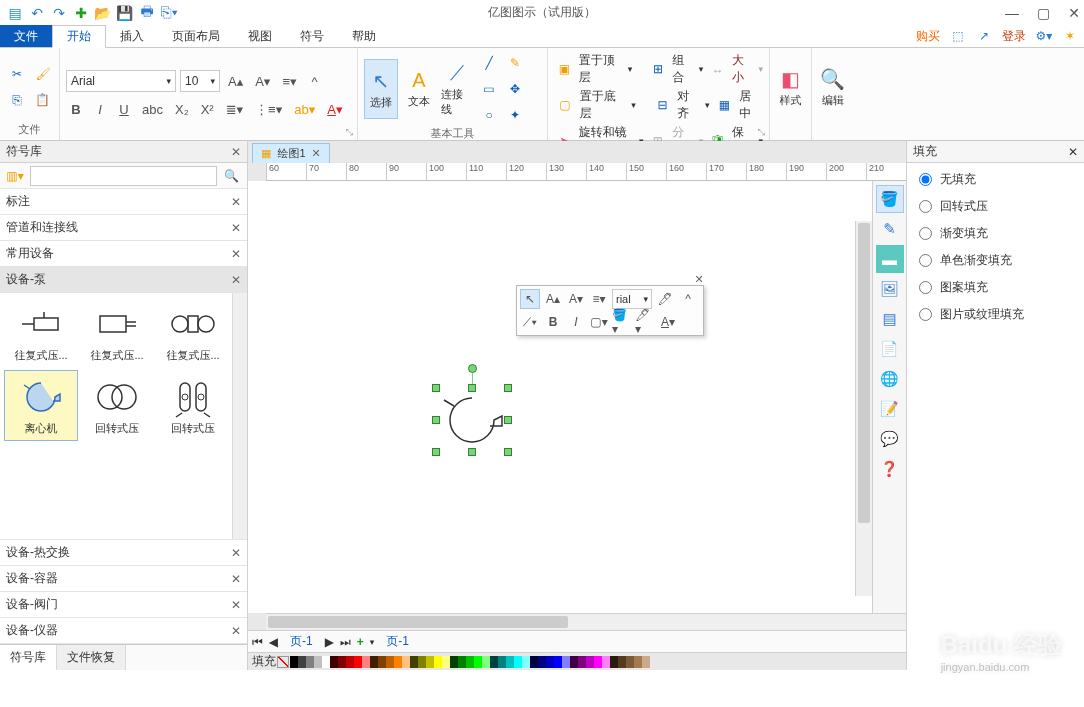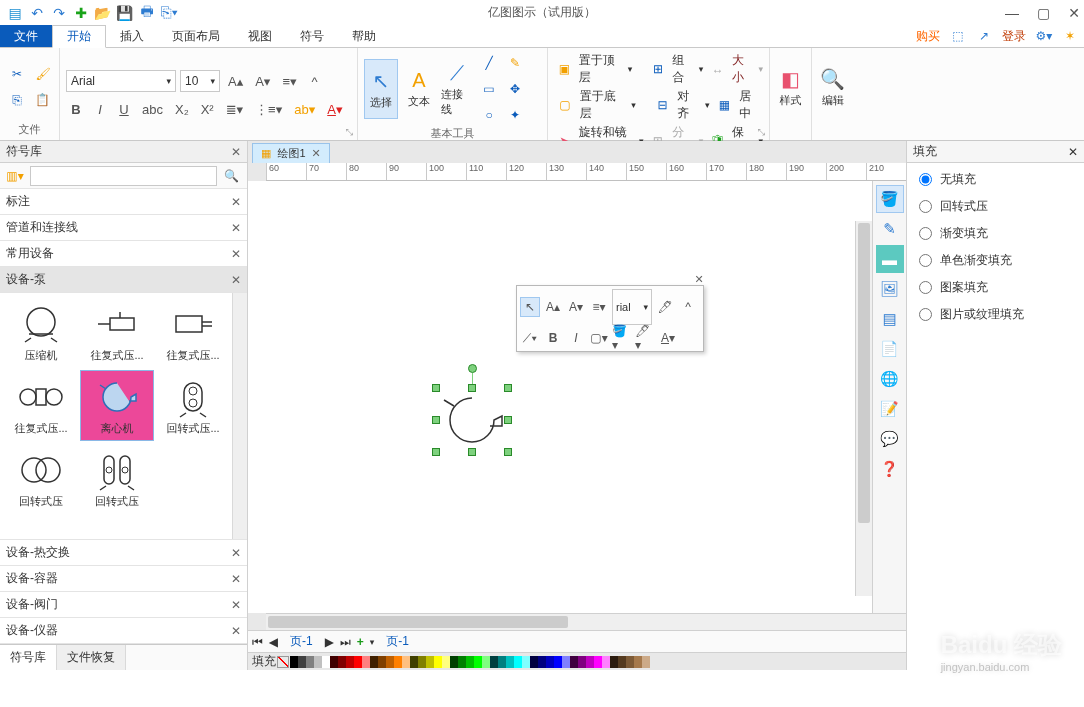--- a/index.html
+++ b/index.html
@@ -47,21 +47,21 @@
 .panehd .x { color: #666; }
 .srow { height: 26px; display: flex; align-items: center; padding: 0 4px; gap: 4px; border-bottom: 1px solid #e4e4e4; }
 .srow input { flex: 1; height: 20px; border: 1px solid #c9c9c9; padding: 0 4px; }
 .catrow { height: 26px; display: flex; align-items: center; justify-content: space-between; padding: 0 6px; border-bottom: 1px solid #e4e4e4; background: #fff; }
 .catrow.sel2 { background: #e5e5e5; }
 .catrow .x { color: #666; cursor: pointer; }
 .shapes { flex: 1; overflow: hidden; background: #fff; border-bottom: 1px solid #e4e4e4; position: relative; }
 .shapes .sb { position: absolute; right: 0; top: 0; bottom: 0; width: 15px; background: #efefef; border-left: 1px solid #d9d9d9; }
 .sgrid { display: grid; grid-template-columns: repeat(3, 74px); gap: 2px; padding: 4px; }
 .sitem { display: flex; flex-direction: column; align-items: center; gap: 2px; padding: 4px 0; border: 1px solid transparent; }
-.sitem.selshape { background: #ec4899; border: 1px solid #8ab8e6; }
+.sitem.selshape { background: #fef9c3; border: 1px solid #8ab8e6; }
 .sitem .sh { width: 54px; height: 44px; display: flex; align-items: center; justify-content: center; }
 .sitem .n { font-size: 11px; text-align: center; white-space: nowrap; overflow: hidden; text-overflow: ellipsis; width: 68px; }
 .bottabs { display: flex; border-top: 1px solid #c9c9c9; }
 .bottabs .bt { padding: 4px 10px; border-right: 1px solid #d9d9d9; background: #fff; }
 .bottabs .bt.inac { background: #efefef; }
 
 
 .canv { flex: 1; display: flex; flex-direction: column; position: relative; background: #e8e8e8; }
 .tabs { height: 22px; background: #e8e8e8; display: flex; align-items: flex-end; padding-left: 4px; }
 .tab { background: #d3ecfd; border: 1px solid #99c3ea; border-bottom: none; padding: 2px 8px; display: flex; align-items: center; gap: 6px; font-size: 11px; }
@@ -83,21 +83,21 @@
 .pagetabs .pg { color: #0a5bbb; padding: 0 6px; }
 .pagetabs .add { color: #1a9b1a; font-weight: bold; }
 .colorbar { height: 18px; display: flex; align-items: center; padding: 0 4px; gap: 1px; border-top: 1px solid #d0d0d0; }
 .colorbar .sw { width: 8px; height: 12px; }
 
 
 .minitb { position: absolute; left: 516px; top: 307px; width: 188px; background: #fdfdfd; border: 1px solid #b8b8b8; box-shadow: 2px 2px 4px rgba(0,0,0,.2); padding: 3px; display: flex; flex-direction: column; gap: 3px; z-index: 10; }
 .minitb .r { display: flex; gap: 3px; align-items: center; }
 .minitb .b { width: 20px; height: 20px; display: flex; align-items: center; justify-content: center; color: #555; font-size: 12px; }
 .minitb .b.act { background: #d8e9fa; border: 1px solid #a0c8f0; }
-.minitb .fnt { width: 40px; height: 36px; border: 1px solid #c9c9c9; display: flex; align-items: center; padding: 0 3px; font-size: 11px; justify-content: space-between; }
+.minitb .fnt { width: 40px; height: 20px; border: 1px solid #c9c9c9; display: flex; align-items: center; padding: 0 3px; font-size: 11px; justify-content: space-between; }
 .minitb .xc { position: absolute; right: -3px; top: -14px; width: 14px; height: 14px; font-size: 11px; color: #666; display: flex; align-items: center; justify-content: center; }
 
 
 .shp { position: absolute; left: 438px; top: 391px; width: 72px; height: 64px; }
 .shp svg { width: 100%; height: 100%; }
 .handle { position: absolute; width: 8px; height: 8px; background: #7ed17e; border: 1px solid #2a8a2a; }
 .rothandle { position: absolute; width: 9px; height: 9px; border-radius: 50%; background: #7ed17e; border: 1px solid #2a8a2a; }
 
 
 .fillpane { width: 336px; border-left: 1px solid #d0d0d0; background: #fff; display: flex; flex-direction: column; }
@@ -329,29 +329,20 @@
     <div class="catrow sel2">
         <span>设备-泵</span>
         <span class="x">✕</span>
       </div>
     <div class="shapes">
       <div class="sb"></div>
       <div class="sgrid" id="sgrid">
           <div class="sitem">
             <div class="sh">
               <svg viewBox="0 0 54 44">
-                <circle cx="27" cy="20" r="14" fill="none" stroke="#333" stroke-width="1.5"></circle>
-                <path d="M15 32 L39 32 M17 36 L11 40 M37 36 L43 40" stroke="#333" fill="none" stroke-width="1.5"></path>
-              </svg>
-            </div>
-            <div class="n">压缩机</div>
-          </div>
-          <div class="sitem">
-            <div class="sh">
-              <svg viewBox="0 0 54 44">
                 <path d="M8 22 L20 22 M20 16 L44 16 L44 28 L20 28 Z M30 16 L30 10" stroke="#333" fill="none" stroke-width="1.5"></path>
               </svg>
             </div>
             <div class="n">往复式压...</div>
           </div>
           <div class="sitem">
             <div class="sh">
               <svg viewBox="0 0 54 44">
                 <path d="M10 14 L36 14 L36 30 L10 30 Z M36 20 L46 20 M36 24 L46 24" stroke="#333" fill="none" stroke-width="1.5"></path>
               </svg>
@@ -368,31 +359,20 @@
             </div>
             <div class="n">往复式压...</div>
           </div>
           <div class="sitem selshape">
             <div class="sh">
               <svg viewBox="0 0 54 44">
                 <path d="M27 8 A14 14 0 1 0 41 22 L46 19 L46 26 L39 26 M16 14 L10 10" fill="#bcd6f0" stroke="#2e6fb8" stroke-width="1.5"></path>
               </svg>
             </div>
             <div class="n">离心机</div>
-          </div>
-          <div class="sitem">
-            <div class="sh">
-              <svg viewBox="0 0 54 44">
-                <rect x="18" y="8" width="18" height="28" rx="9" fill="none" stroke="#333" stroke-width="1.5"></rect>
-                <circle cx="27" cy="16" r="4" fill="none" stroke="#333"></circle>
-                <circle cx="27" cy="28" r="4" fill="none" stroke="#333"></circle>
-                <path d="M20 38 L14 42 M34 38 L40 42" stroke="#333" stroke-width="1.5"></path>
-              </svg>
-            </div>
-            <div class="n">回转式压...</div>
           </div>
           <div class="sitem">
             <div class="sh">
               <svg viewBox="0 0 54 44">
                 <circle cx="20" cy="22" r="12" fill="none" stroke="#333" stroke-width="1.5"></circle>
                 <circle cx="34" cy="22" r="12" fill="none" stroke="#333" stroke-width="1.5"></circle>
               </svg>
             </div>
             <div class="n">回转式压</div>
           </div>

